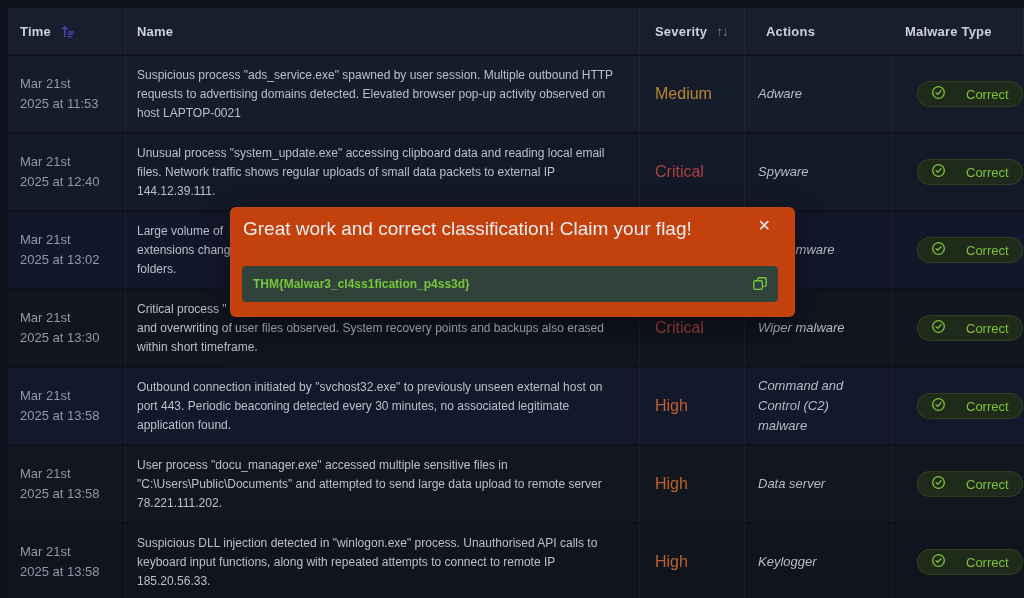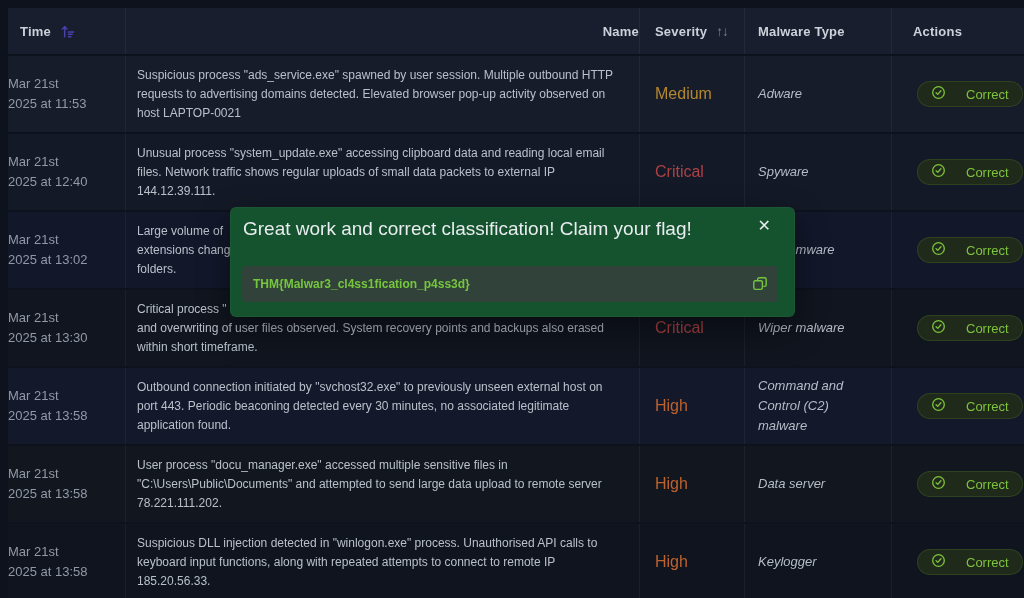--- a/index.html
+++ b/index.html
@@ -8,51 +8,51 @@
 
   
   .table{position:absolute;left:8px;top:8px;width:1016px;}
   .grid{display:grid;grid-template-columns:118px 514px 105px 147px 132px;}
   .thead{height:46px;background:#181e2d;align-items:center;}
   .hcell{display:flex;align-items:center;height:100%;font-size:13px;font-weight:bold;
     color:#ccd2db;letter-spacing:.2px;}
   .hcell,.cell{box-sizing:border-box;}
   .b-r{border-right:1px solid rgba(255,255,255,0.05);}
   .h-time{padding-left:12px;}
-  .h-name{padding-left:11px;justify-content:flex-end;}
+  .h-name{padding-left:11px;}
   .h-sev{padding-left:15px;}
   .h-mal{padding-left:13px;}
   .h-act{padding-left:21px;}
   .sort-time-icon{margin-left:9px;display:inline-flex;}
   .sort-sev-icon{margin-left:9px;color:#78828f;font-weight:normal;font-size:13.5px;letter-spacing:-1px;}
 
   .row{height:76px;margin-top:2px;}
   .rowwrap .row:nth-child(1){background:#171c2b;}
   .rowwrap .row:nth-child(2){background:#141927;}
   .rowwrap .row:nth-child(3){background:#12172a;}
   .rowwrap .row:nth-child(4){background:#10151f;}
   .rowwrap .row:nth-child(5){background:#13182a;}
   .rowwrap .row:nth-child(6){background:#11161f;}
   .rowwrap .row:nth-child(7){background:#0f141e;}
   .cell{display:flex;align-items:center;height:100%;}
-  .c-time{padding-left:0;font-size:13px;line-height:20px;color:#9299a6;}
+  .c-time{padding-left:12px;font-size:13px;line-height:20px;color:#9299a6;}
   .c-time span{white-space:pre-line;}
   .c-name{padding-left:11px;padding-right:6px;font-size:12px;line-height:19px;color:#b9c0ca;}
   .c-name span{white-space:pre-line;}
   .c-sev{padding-left:15px;font-size:16px;font-weight:normal;}
   .c-mal{padding-left:13px;padding-right:14px;font-size:13px;line-height:20px;color:#b5bcc7;font-style:italic;}
   .c-act{padding-left:25px;}
 
   .btn{display:inline-flex;align-items:center;gap:20px;height:26px;padding:0 13px;
     border-radius:14px;background:#202a1b;color:#7ec33c;font-size:13px;
     border:1px solid rgba(126,195,60,0.16);font-family:inherit;cursor:pointer;}
   .btn svg{flex:none;}
 
   
-  .modal{position:absolute;left:230px;top:207px;width:563px;height:108px;background:#14532d;
+  .modal{position:absolute;left:230px;top:207px;width:563px;height:108px;background:#c2410c;
     border-radius:6px;box-shadow:0 12px 32px rgba(0,0,0,0.45);border:1px solid rgba(255,255,255,0.03);
     z-index:10;}
   .modal-title{position:absolute;left:12px;top:10px;font-size:19px;font-weight:400;color:#e9ecf0;}
   .modal-close{position:absolute;right:21px;top:8px;font-size:16px;color:#e6e9ed;cursor:pointer;
     background:none;border:none;padding:2px;font-family:inherit;line-height:1;}
   .flag-box{position:absolute;left:11px;top:58px;width:536px;height:36px;background:#31423a;
     border-radius:4px;display:flex;align-items:center;padding-left:11px;box-sizing:border-box;}
   .flag-text{color:#76c63d;font-size:12px;font-weight:bold;}
   .copy-btn{position:absolute;right:10px;top:10px;background:none;border:none;padding:0;cursor:pointer;
     display:inline-flex;}
@@ -77,25 +77,25 @@
           </svg>
         </span>
       </div>
       <div class="hcell h-name b-r">
         <span>Name</span>
       </div>
       <div class="hcell h-sev b-r">
         <span>Severity</span>
         <span class="sort-sev-icon">↑↓</span>
       </div>
+      <div class="hcell h-act">
+        <span>Actions</span>
+      </div>
       <div class="hcell h-mal b-r">
         <span>Malware Type</span>
-      </div>
-      <div class="hcell h-act">
-        <span>Actions</span>
       </div>
     </div>
 
     <div class="rowwrap">
 
       <div class="grid row">
         <div class="cell c-time b-r">
             <span>Mar 21st
 2025 at 11:53</span>
           </div>

